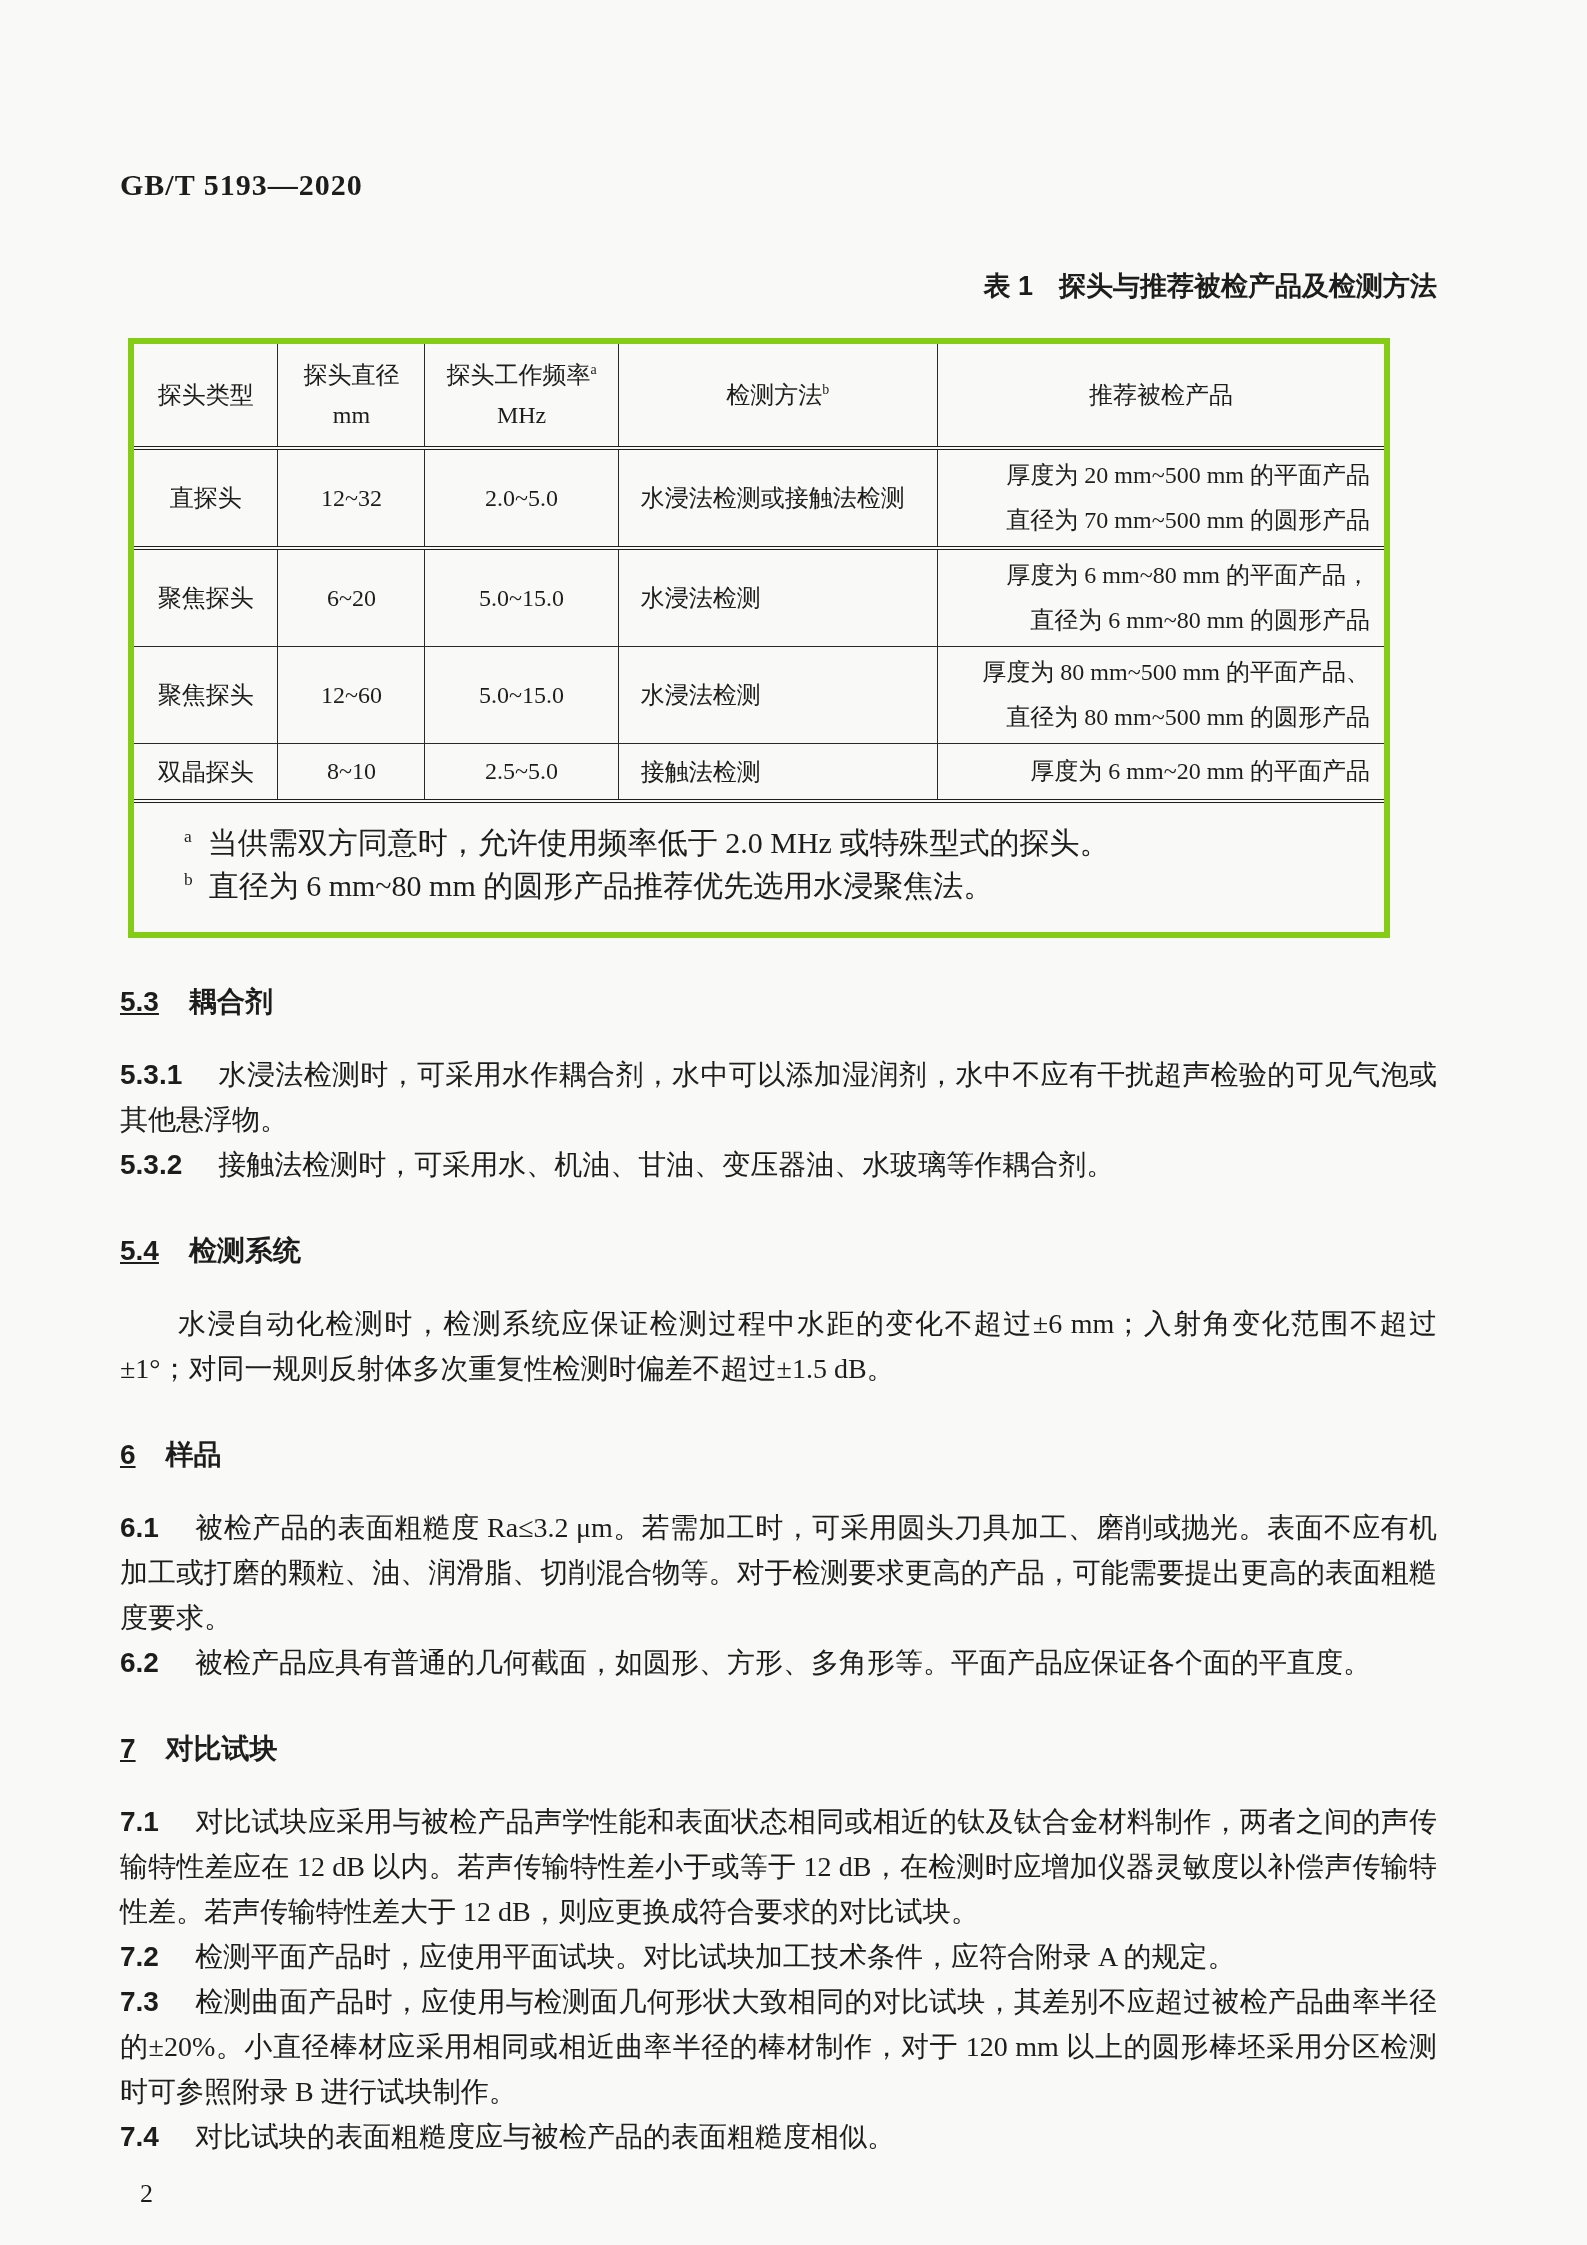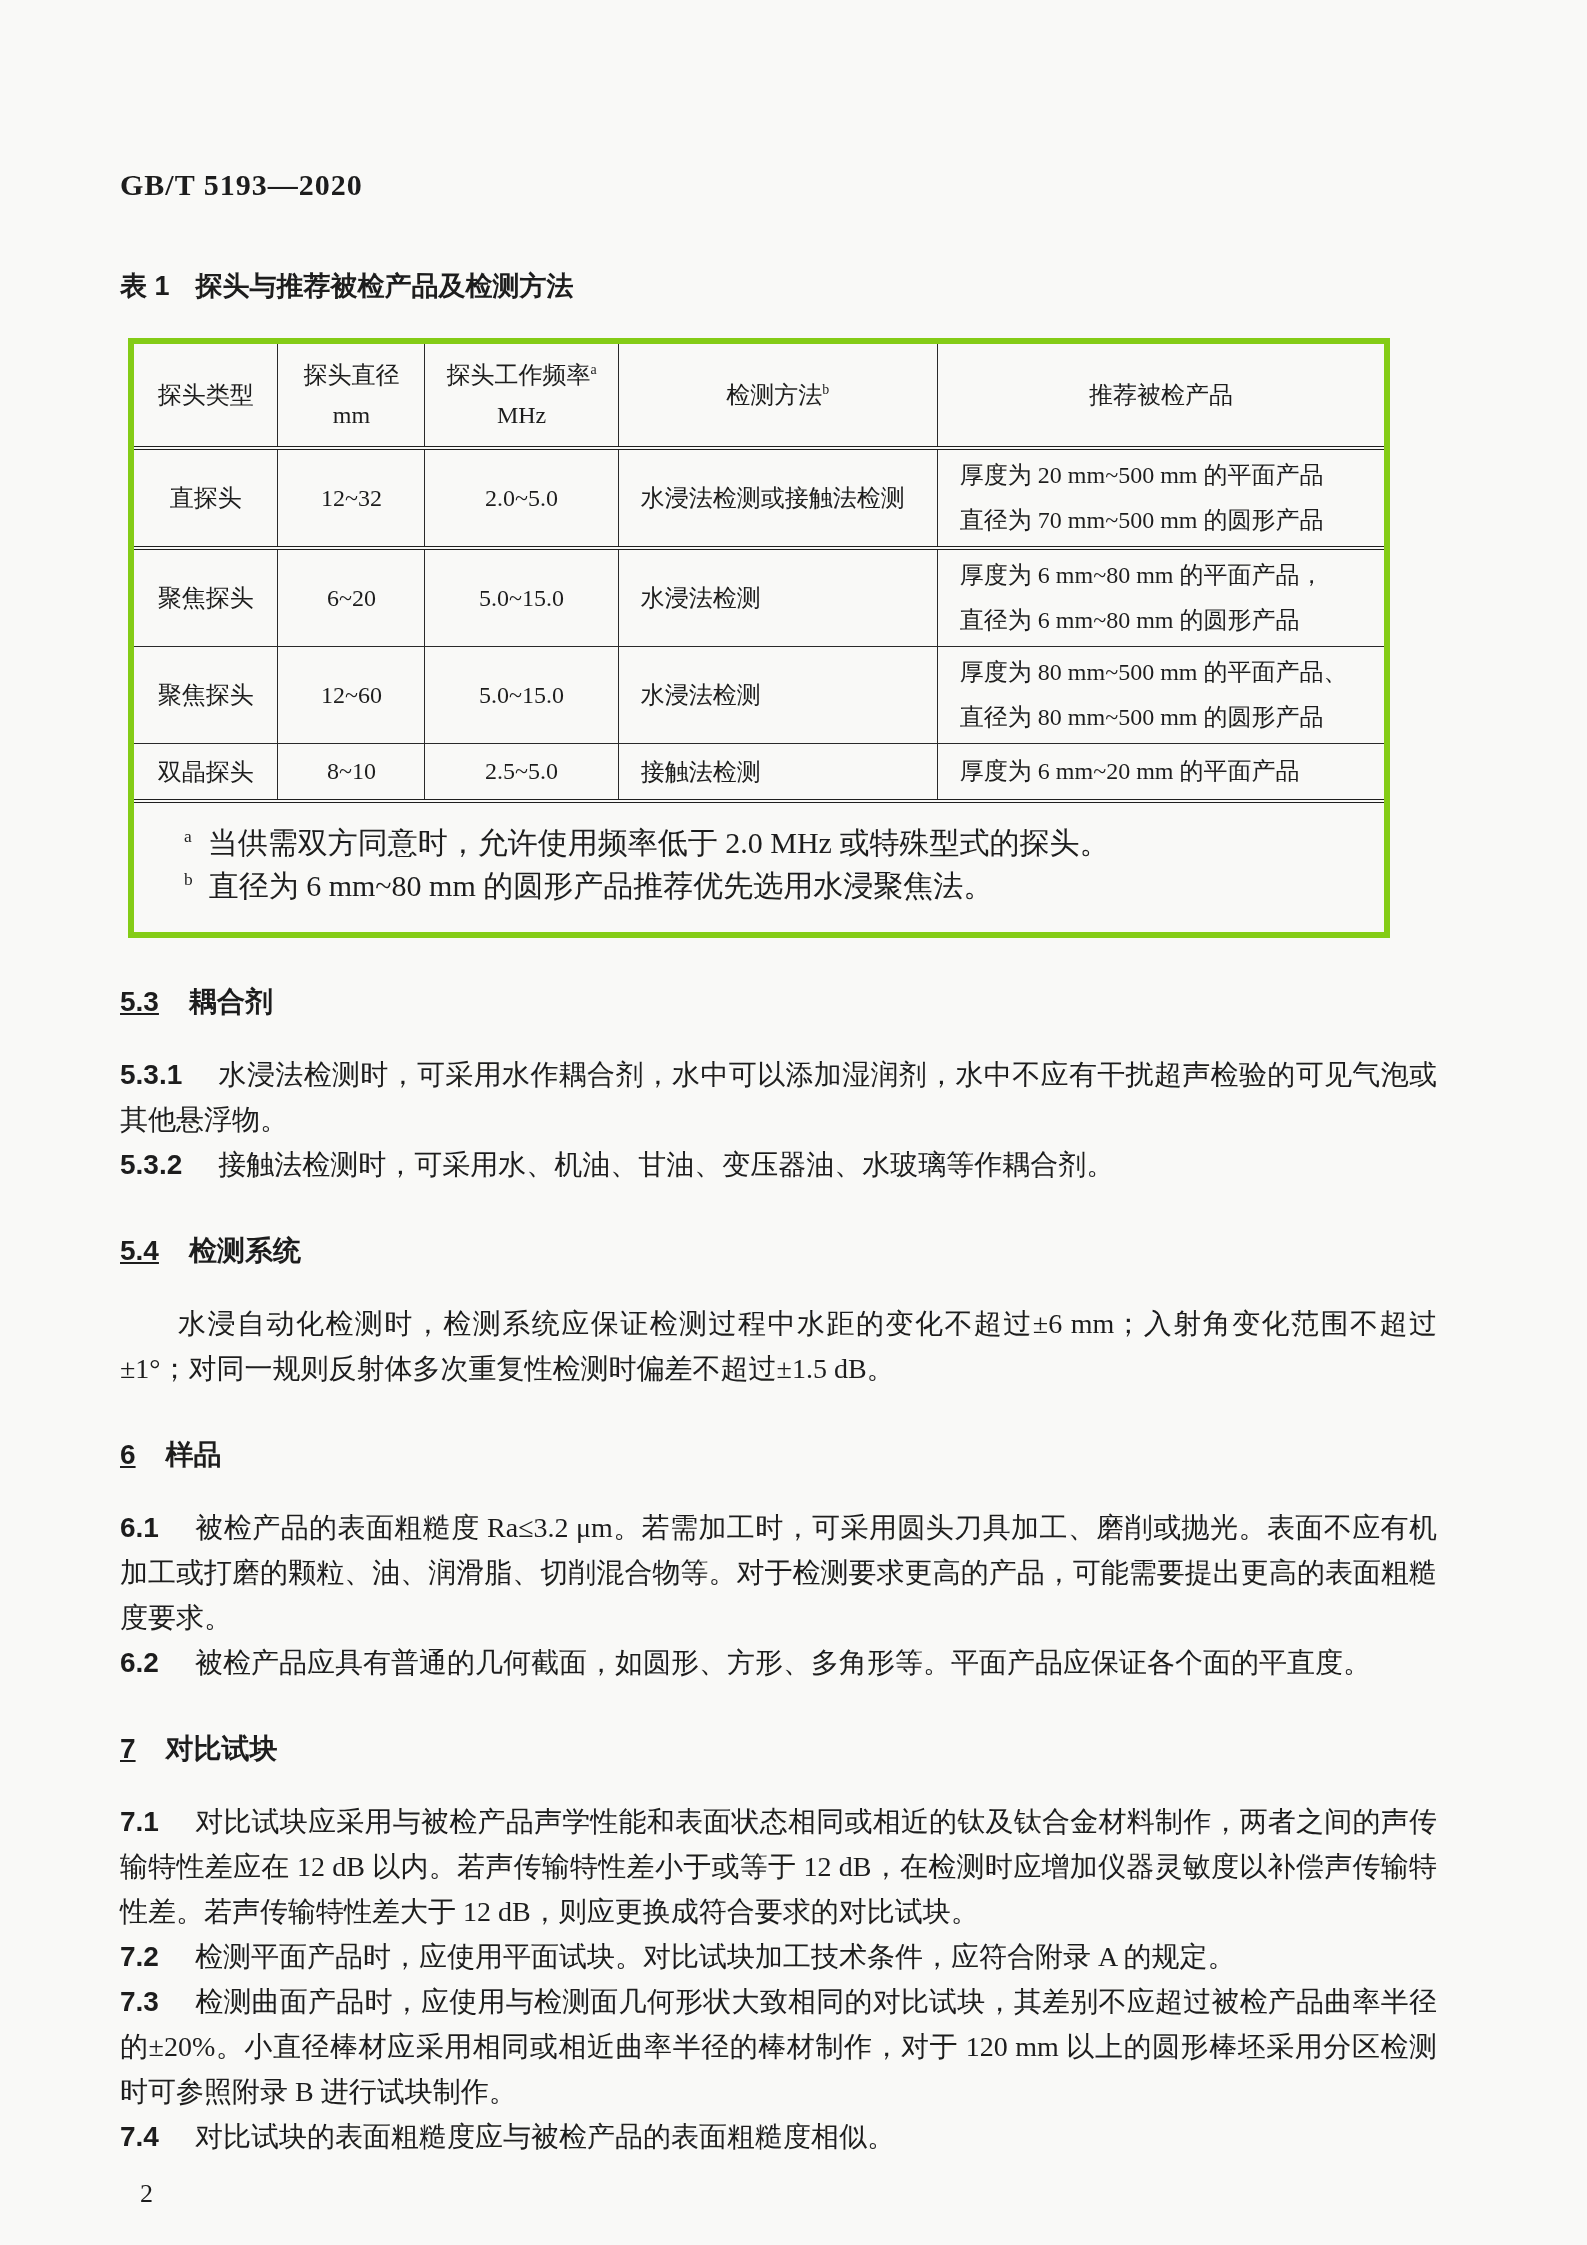--- a/index.html
+++ b/index.html
@@ -19,21 +19,21 @@
     padding: 168px 150px 0 120px;
     overflow: hidden;
   }
   .doc-number {
     font-weight: bold;
     font-size: 30px;
     letter-spacing: 1px;
     margin: 0 0 66px 0;
   }
   .table-title {
-    text-align: left;
+    text-align: right;
     font-weight: bold;
     font-size: 27px;
     font-family: "Liberation Sans", "DejaVu Sans", sans-serif;
     margin: 0 0 34px 0;
   }
   .table-title .tt-label { margin-right: 26px; }
 
   table.t1 {
     border-collapse: collapse;
     width: 1262px;
@@ -59,21 +59,21 @@
     font-size: 0.58em;
     vertical-align: super;
     line-height: 0;
   }
   sup:empty { display: none; }
   .t1 td.c-center { text-align: center; }
   .t1 td.c-left { text-align: left; padding-left: 22px; padding-right: 14px; }
   .t1 tbody tr.r-tall td { height: 96px; }
   .t1 tbody tr.r-short td { height: 55px; }
   .t1 tbody tr.sep-double td { border-bottom: 4px double #1f1f1f; }
-  .product-line { display: block; line-height: 45px; }
+  .product-line { display: block; line-height: 45px; text-align: right; }
   .product-line:empty { display: none; }
 
   .t1 td.fn-cell {
     border-top: 4px double #1f1f1f;
     padding: 14px 30px 20px 38px;
     font-size: 30px;
   }
   .fn-line { margin: 9px 0; line-height: 34px; }
   .fn-line sup { margin: 0 16px 0 12px; }
 

